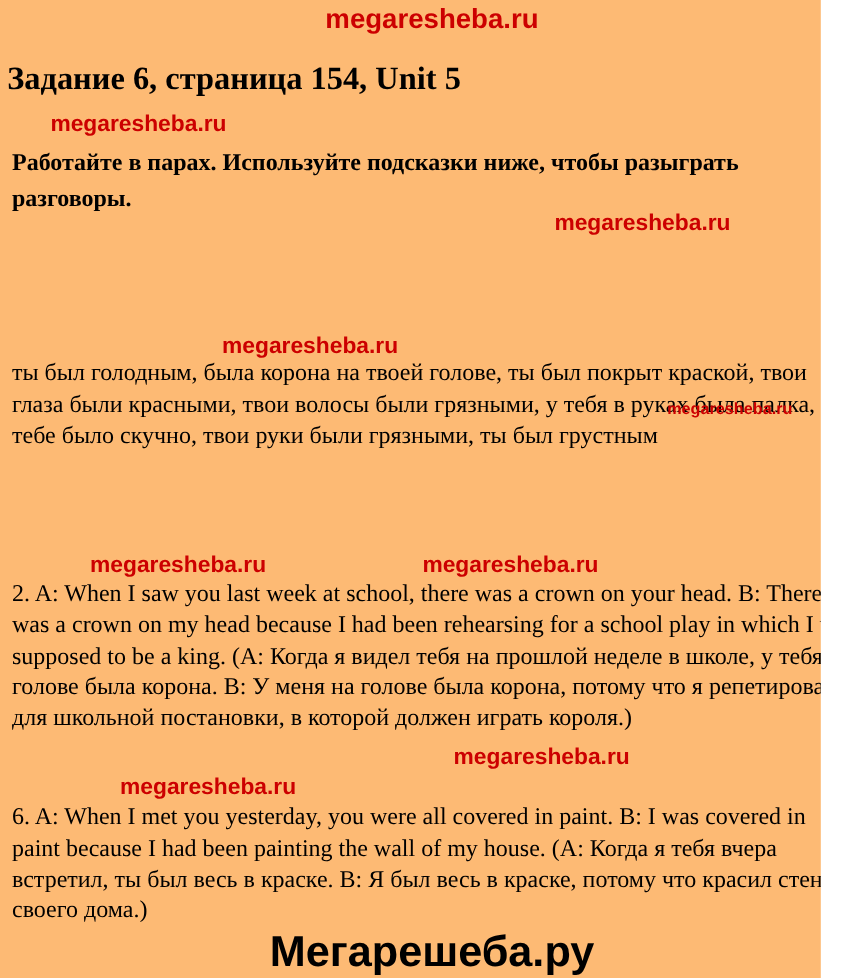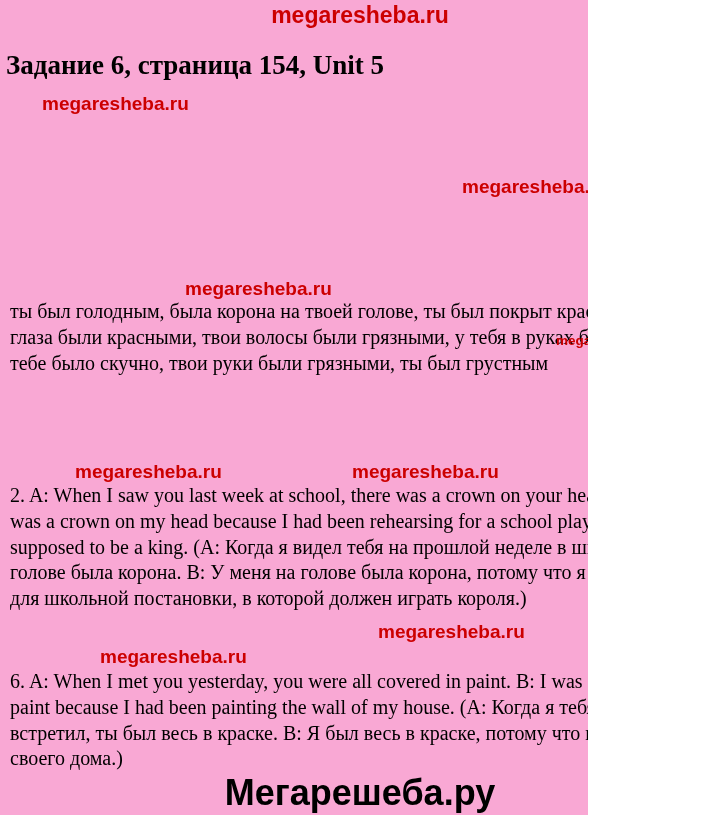--- a/index.html
+++ b/index.html
@@ -1,21 +1,21 @@
 <!DOCTYPE html>
 <html style="--wm-red: #cc0000;"><head>
 <meta charset="utf-8">
 <style>
   * { margin: 0; padding: 0; box-sizing: border-box; }
   html, body { background: #ffffff; }
   .page {
     position: relative;
-    width: 588px;
+    width: 684px;
     height: 815px;
-    background: #f9a8d4;
+    background: #fdba74;
     overflow: hidden;
     font-family: "Liberation Serif", serif;
     color: #000000;
     font-size: 20px;
   }
   .top-wm {
     position: absolute;
     top: 2px; left: 0; width: 720px;
     text-align: center;
     font-family: "Liberation Sans", sans-serif;
@@ -78,20 +78,21 @@
 <body>
 
 <div class="page">
 
   <div class="top-wm">megaresheba.ru</div>
 
   <div class="heading">Задание 6, страница 154, Unit 5</div>
 
   <div class="wm wm-1">megaresheba.ru</div>
 
+  <div class="para instruction">Работайте в парах. Используйте подсказки ниже, чтобы разыграть разговоры.</div>
 
   <div class="wm wm-2">megaresheba.ru</div>
 
 
   <div class="wm wm-3">megaresheba.ru</div>
 
   <div class="para prompts">ты был голодным, была корона на твоей голове, ты был покрыт краской, твои глаза были красными, твои волосы были грязными, у тебя в руках была палка, тебе было скучно, твои руки были грязными, ты был грустным</div>
 
   <div class="wm wm-small">megaresheba.ru</div>
 

